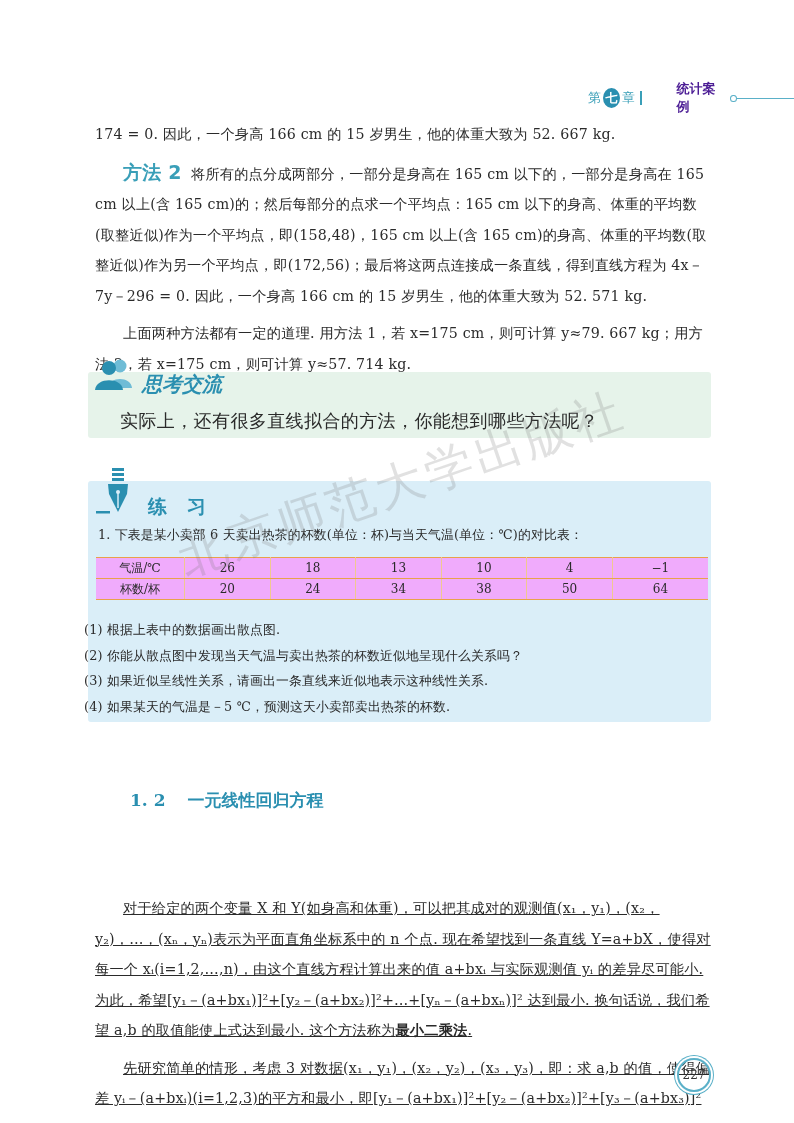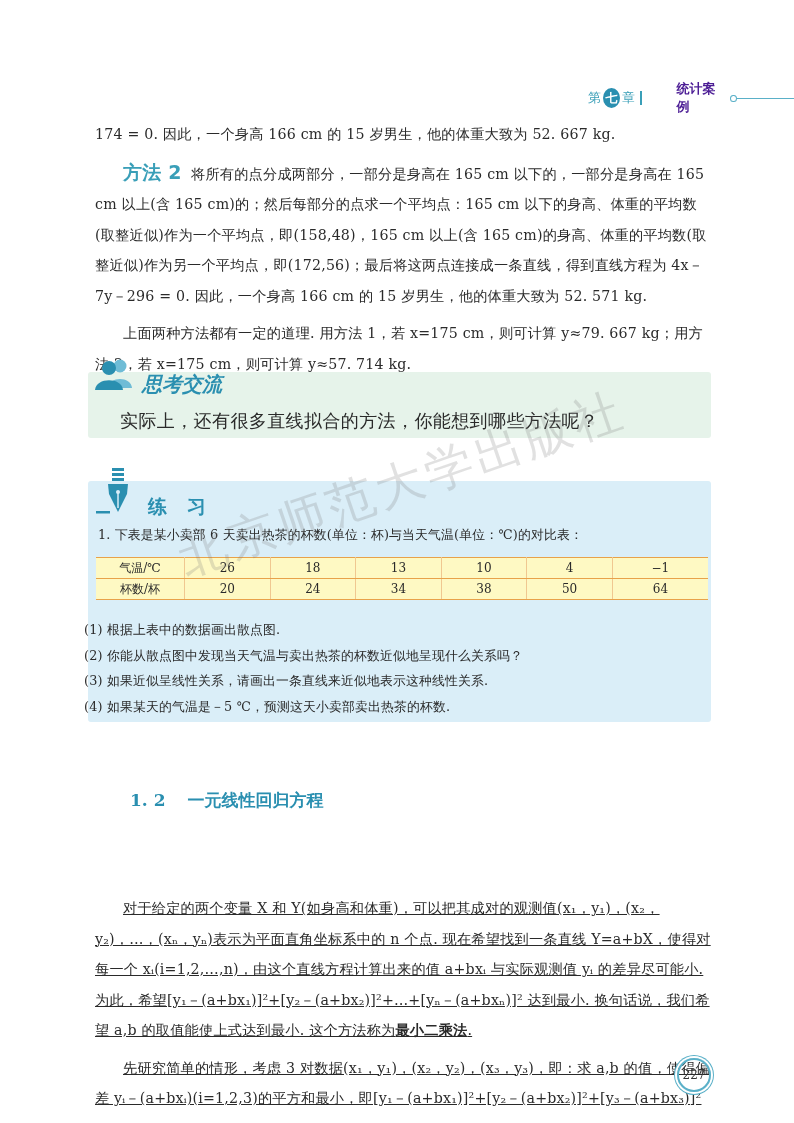--- a/index.html
+++ b/index.html
@@ -37,21 +37,21 @@
 
   .ex {
     position: absolute; left: 88px; top: 481px; width: 623px; height: 241px;
     background: #daeef8; border-radius: 3px;
   }
   .pen-icon { position: absolute; left: 96px; top: 466px; width: 42px; height: 50px; }
   .ex-title { position: absolute; left: 148px; top: 494px; color: #2a8fb0; font-weight: bold; font-size: 19px; letter-spacing: 20px; font-family: "DejaVu Sans", sans-serif; }
   .ex-q { position: absolute; left: 98px; top: 527px; font-size: 12.8px; letter-spacing: 0.2px; }
   table.data {
     position: absolute; left: 96px; top: 557px; width: 612px; border-collapse: collapse;
-    background: #fef9c3; font-size: 12px;
+    background: #f0abfc; font-size: 12px;
   }
   table.data td {
     height: 20px; text-align: center; border-left: 1px solid #f0c890; border-right: 1px solid #f0c890;
     border-top: 1.5px solid #e8a24a; border-bottom: 1.5px solid #e8a24a; padding: 0;
   }
   table.data td:first-child { border-left: none; width: 88px; }
   table.data td:last-child { border-right: none; }
   .ex-items { position: absolute; left: 84px; top: 617px; font-size: 12.8px; line-height: 25.5px; letter-spacing: 0.2px; }
   .ex-items div { margin: 0; }
 

